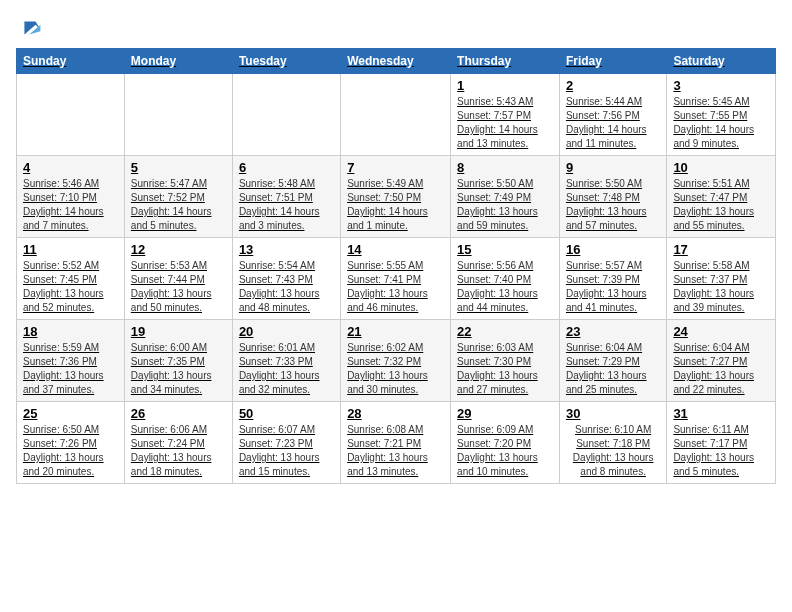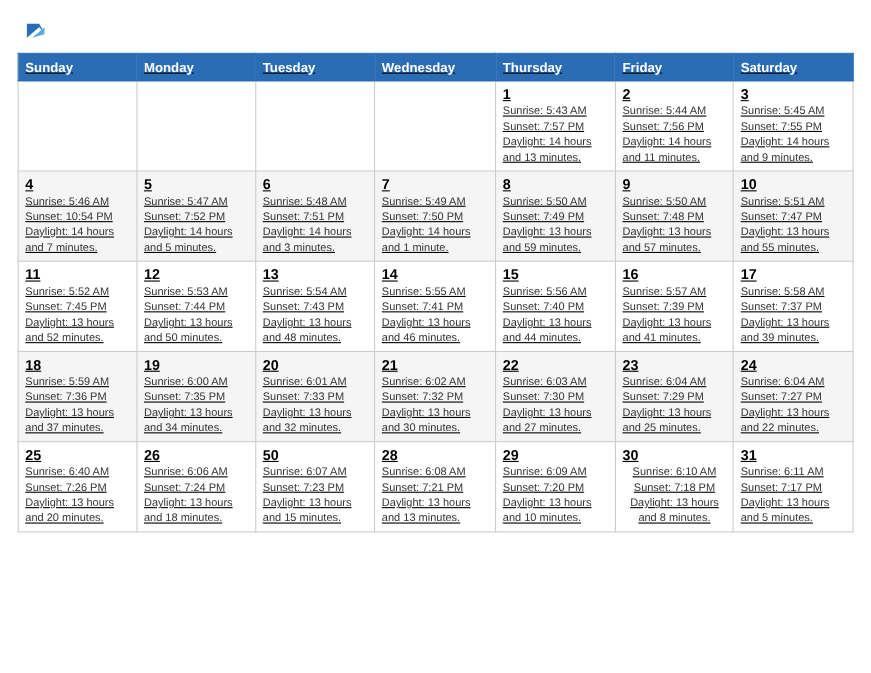--- a/index.html
+++ b/index.html
@@ -149,21 +149,21 @@
           <div class="day-info" style="white-space: pre-line;">Sunrise: 5:45 AM
 Sunset: 7:55 PM
 Daylight: 14 hours
 and 9 minutes.</div>
         </td>
       </tr>
       <tr>
         <td>
           <span class="day-num">4</span>
           <div class="day-info" style="white-space: pre-line;">Sunrise: 5:46 AM
-Sunset: 10:54 PM
+Sunset: 7:10 PM
 Daylight: 14 hours
 and 7 minutes.</div>
         </td>
         <td>
           <span class="day-num">5</span>
           <div class="day-info" style="white-space: pre-line;">Sunrise: 5:47 AM
 Sunset: 7:52 PM
 Daylight: 14 hours
 and 5 minutes.</div>
         </td>
@@ -301,21 +301,21 @@
           <span class="day-num">24</span>
           <div class="day-info" style="white-space: pre-line;">Sunrise: 6:04 AM
 Sunset: 7:27 PM
 Daylight: 13 hours
 and 22 minutes.</div>
         </td>
       </tr>
       <tr>
         <td>
           <span class="day-num">25</span>
-          <div class="day-info" style="white-space: pre-line;">Sunrise: 6:40 AM
+          <div class="day-info" style="white-space: pre-line;">Sunrise: 6:50 AM
 Sunset: 7:26 PM
 Daylight: 13 hours
 and 20 minutes.</div>
         </td>
         <td>
           <span class="day-num">26</span>
           <div class="day-info" style="white-space: pre-line;">Sunrise: 6:06 AM
 Sunset: 7:24 PM
 Daylight: 13 hours
 and 18 minutes.</div>

